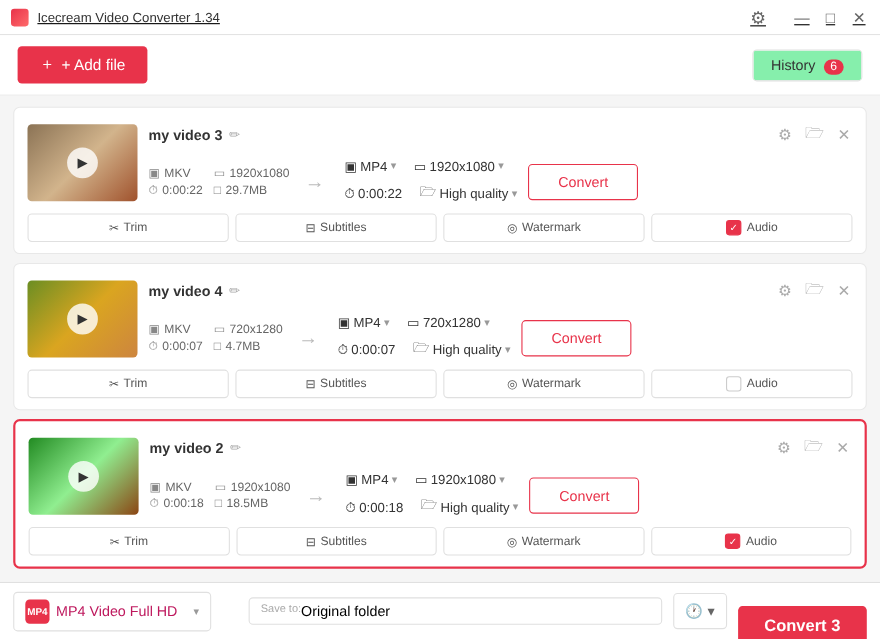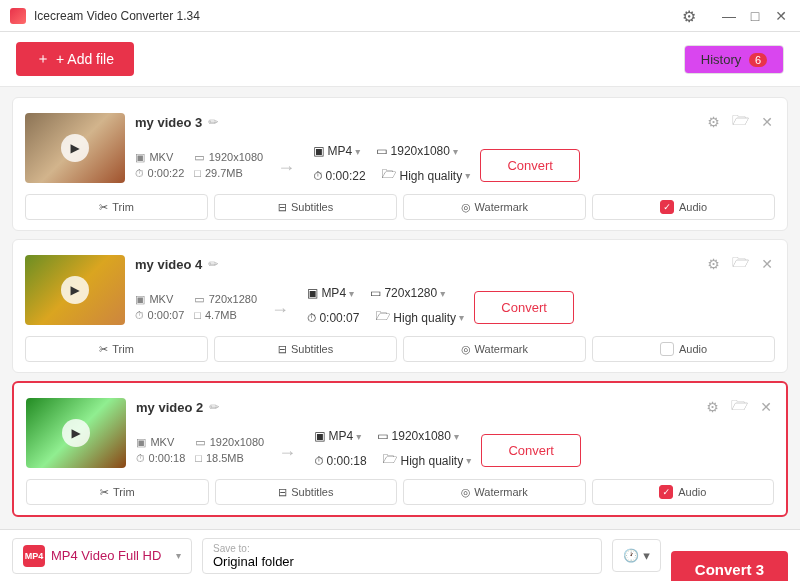--- a/index.html
+++ b/index.html
@@ -14,20 +14,21 @@
     }
     
     .title-bar {
       background: #fff;
       height: 32px;
       display: flex;
       align-items: center;
       padding: 0 10px;
       border-bottom: 1px solid #e0e0e0;
       flex-shrink: 0;
+      text-decoration: underline;
     }
     .title-bar-icon {
       width: 16px; height: 16px;
       background: linear-gradient(135deg, #e8334a, #ff6b6b);
       border-radius: 3px;
       margin-right: 8px;
       flex-shrink: 0;
     }
     .title-bar-text {
       font-size: 12px;
@@ -82,21 +83,21 @@
       display: flex;
       border: 1px solid #e0e0e0;
       border-radius: 4px;
       overflow: hidden;
     }
     .queue-btn, .history-btn {
       padding: 6px 16px;
       font-size: 13px;
       border: none;
       cursor: pointer;
-      background: #d946ef;
+      background: #86efac;
       color: #333;
     }
     .queue-btn {
       background: #fff;
       border-right: 1px solid #e0e0e0;
     }
     .queue-btn.active {
       background: #fce8eb;
       color: #e8334a;
     }
@@ -312,28 +313,28 @@
       font-size: 9px;
       font-weight: bold;
     }
     .format-text {
       font-size: 13px;
       color: #be185d;
       flex: 1;
     }
     .save-to {
       display: flex;
-      flex-direction: column;
       border: 1px solid #e0e0e0;
       border-radius: 4px;
       padding: 4px 10px;
       min-width: 180px;
       cursor: pointer;
       background: #fff;
       flex: 1;
+      margin-left: 24px;
     }
     .save-to-label {
       font-size: 10px;
       color: #aaa;
     }
     .save-to-value {
       font-size: 13px;
       color: #000000;
     }
     .schedule-btn {

